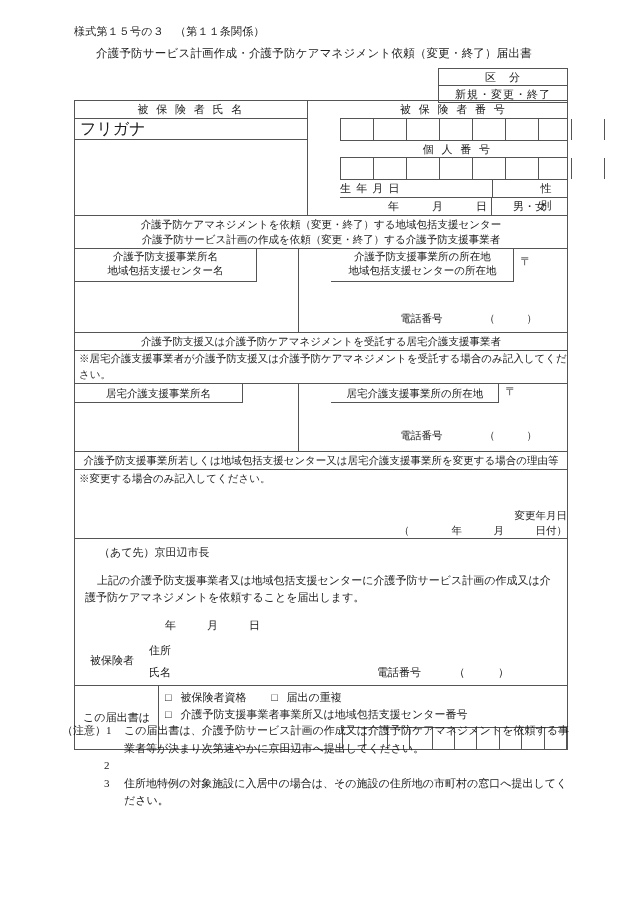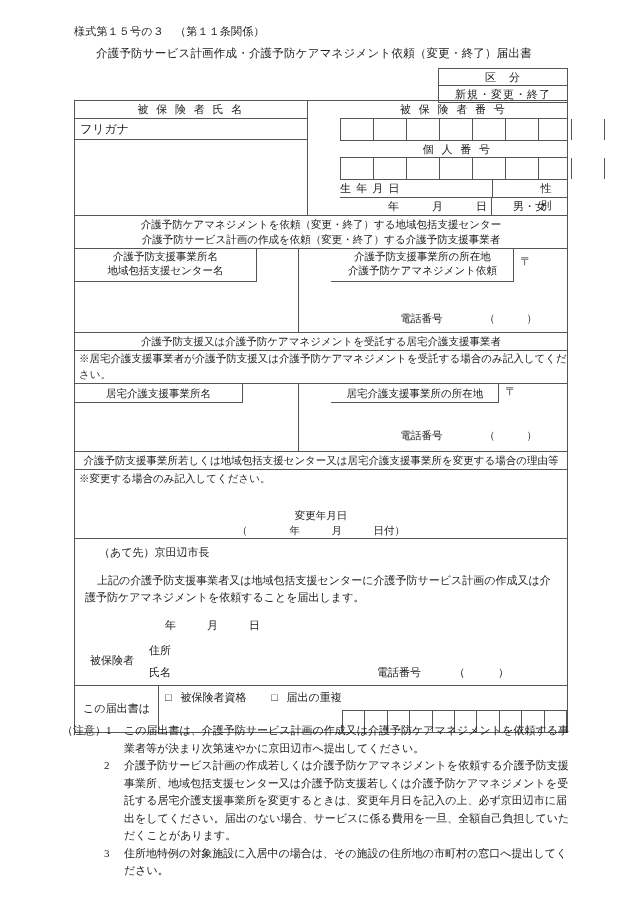--- a/index.html
+++ b/index.html
@@ -87,21 +87,21 @@
   .top-right { width: 227px; }
 
   .lbl-name {
     height: 17px;
     line-height: 17px;
     font-size: 11px;
   }
   .furigana {
     height: 20px;
     line-height: 20px;
-    font-size: 12px;
+    font-size: 16px;
     padding-left: 5px;
   }
   .name-blank { height: 71px; }
 
   .lbl-num {
     height: 17px;
     line-height: 17px;
     font-size: 11px;
   }
   .boxgrid { display: flex; height: 21px; }
@@ -162,21 +162,21 @@
   }
 
   
   .chg-note {
     font-size: 10.5px;
     padding-left: 4px;
     line-height: 18px;
   }
   .chg-date {
     font-size: 10.5px;
-    text-align: center;
+    text-align: right;
     line-height: 15px;
   }
 
   
   .decl { padding: 6px 10px 4px 10px; font-size: 11px; }
   .decl .addr-to { padding-left: 14px; }
   .decl .body { margin-top: 12px; line-height: 17px; text-indent: 12px; }
   .decl .datefield { margin-top: 12px; padding-left: 80px; letter-spacing: 10px; }
 
   .insured-row { display: flex; align-items: center; height: 48px; }
@@ -308,21 +308,21 @@
         <div class="inset-lbl two" style="width:182px;font-family:Liberation Mono, monospace;">
           <div>介護予防支援事業所名</div>
           <div>地域包括支援センター名</div>
         </div>
         <div style="height:50px;"></div>
       </div>
       <div class="cell prov-right">
         <div style="display:flex;">
           <div class="inset-lbl two" style="width:183px;">
             <div>介護予防支援事業所の所在地</div>
-            <div>介護予防ケアマネジメント依頼</div>
+            <div>地域包括支援センターの所在地</div>
           </div>
           <div class="post-mark" style="padding-top:5px;">〒</div>
         </div>
         <div style="height:30px;"></div>
         <div class="tel-line">電話番号　　　　（　　　）</div>
       </div>
     </div>
 
     <div class="cell bb banner">介護予防支援又は介護予防ケアマネジメントを受託する居宅介護支援事業者</div>
     <div class="cell bb banner-note">※居宅介護支援事業者が介護予防支援又は介護予防ケアマネジメントを受託する場合のみ記入してください。</div>
@@ -372,20 +372,24 @@
 
     <div class="row conf-row">
       <div class="conf-lbl br">この届出書は</div>
       <div class="conf-body">
         <div class="cl">
           <span class="cb">□</span>
           <span>被保険者資格</span>
           <span class="cb" style="margin-left:22px;">□</span>
           <span>届出の重複</span>
         </div>
+        <div class="cl">
+          <span class="cb">□</span>
+          <span>介護予防支援事業者事業所又は地域包括支援センター番号</span>
+        </div>
         <div class="conf-grid-wrap">
           <div class="conf-grid">
             <div class="bx"></div>
             <div class="bx"></div>
             <div class="bx"></div>
             <div class="bx"></div>
             <div class="bx"></div>
             <div class="bx"></div>
             <div class="bx"></div>
             <div class="bx"></div>
@@ -400,23 +404,20 @@
 
   <div class="notes">
     <div class="note-item">
       <div class="note-head lead"><span>（注意）</span><span>1</span></div>
       <div class="note-text">
         <p>この届出書は、介護予防サービス計画の作成又は介護予防ケアマネジメントを依頼する事業者等が決まり次第速やかに京田辺市へ提出してください。</p>
       </div>
     </div>
     <div class="note-item">
       <div class="note-head num">2</div>
-      <div class="note-text">
-        <p>介護予防サービス計画の作成若しくは介護予防ケアマネジメントを依頼する介護予防支援事業所、地域包括支援センター又は介護予防支援若しくは介護予防ケアマネジメントを受託する居宅介護支援事業所を変更するときは、変更年月日を記入の上、必ず京田辺市に届出をしてください。届出のない場合、サービスに係る費用を一旦、全額自己負担していただくことがあります。</p>
-      </div>
     </div>
     <div class="note-item">
       <div class="note-head num">3</div>
       <div class="note-text">
         <p>住所地特例の対象施設に入居中の場合は、その施設の住所地の市町村の窓口へ提出してください。</p>
       </div>
     </div>
   </div>
 
 </div>

